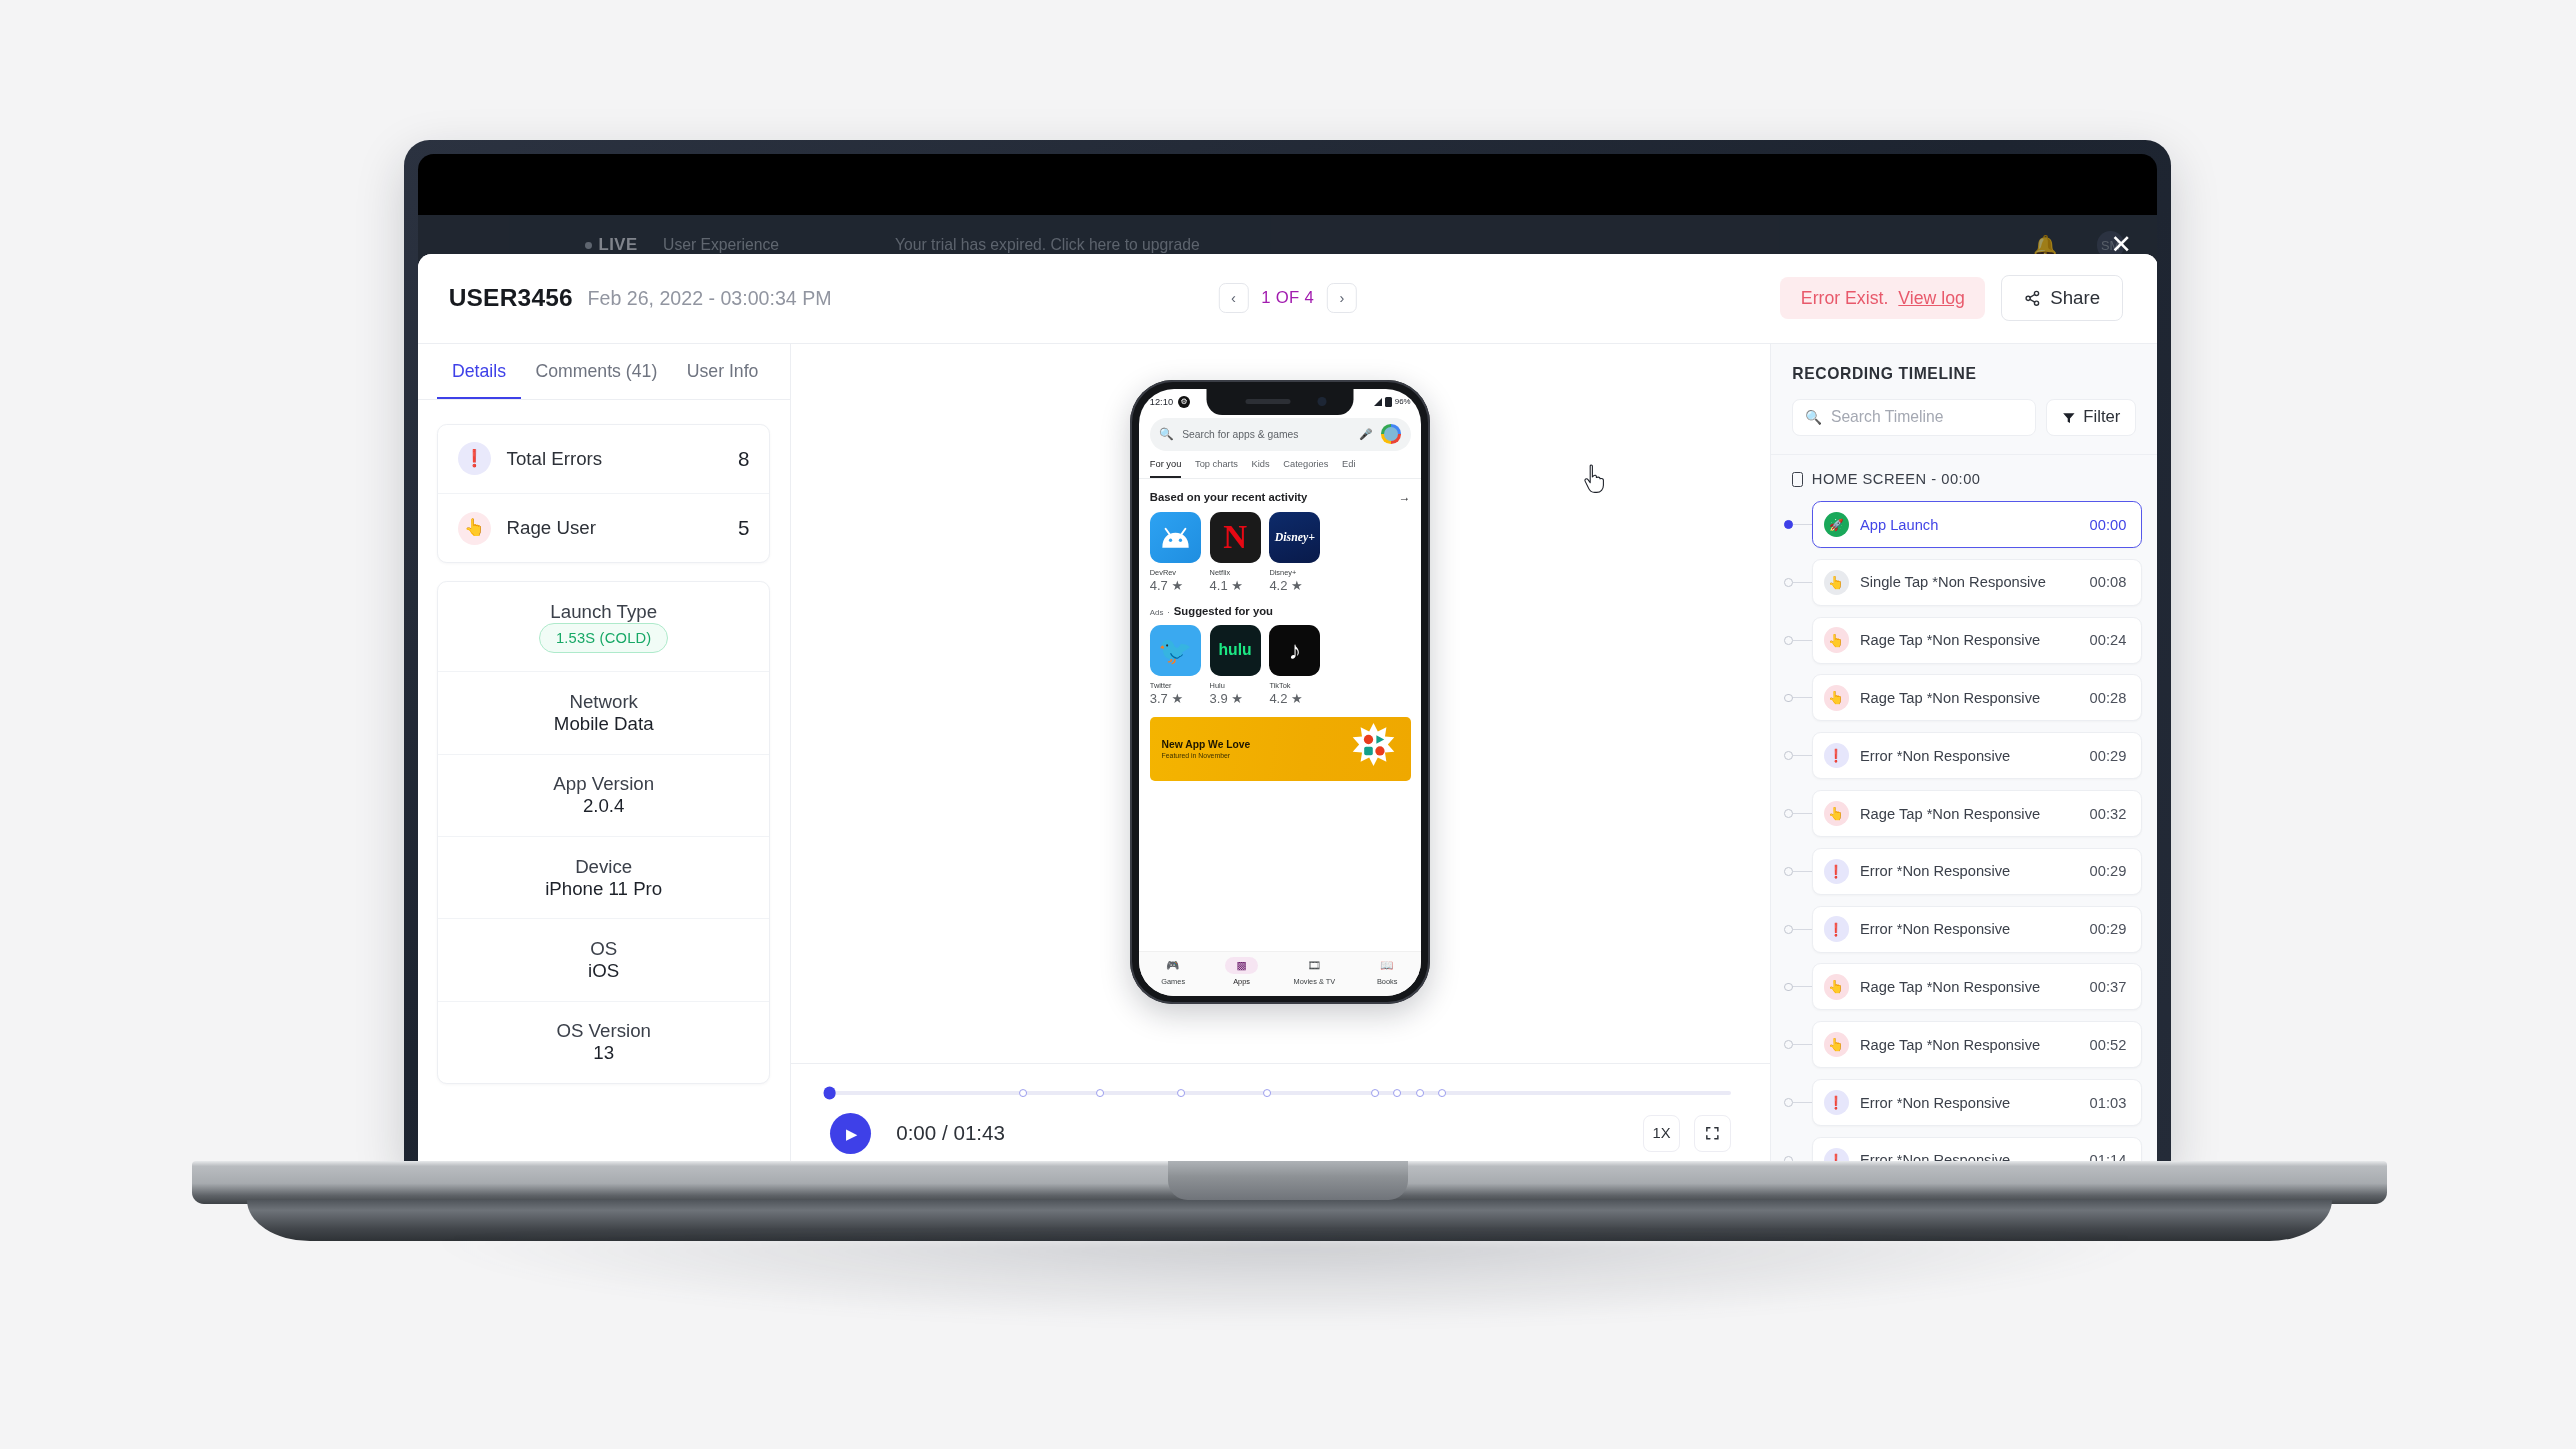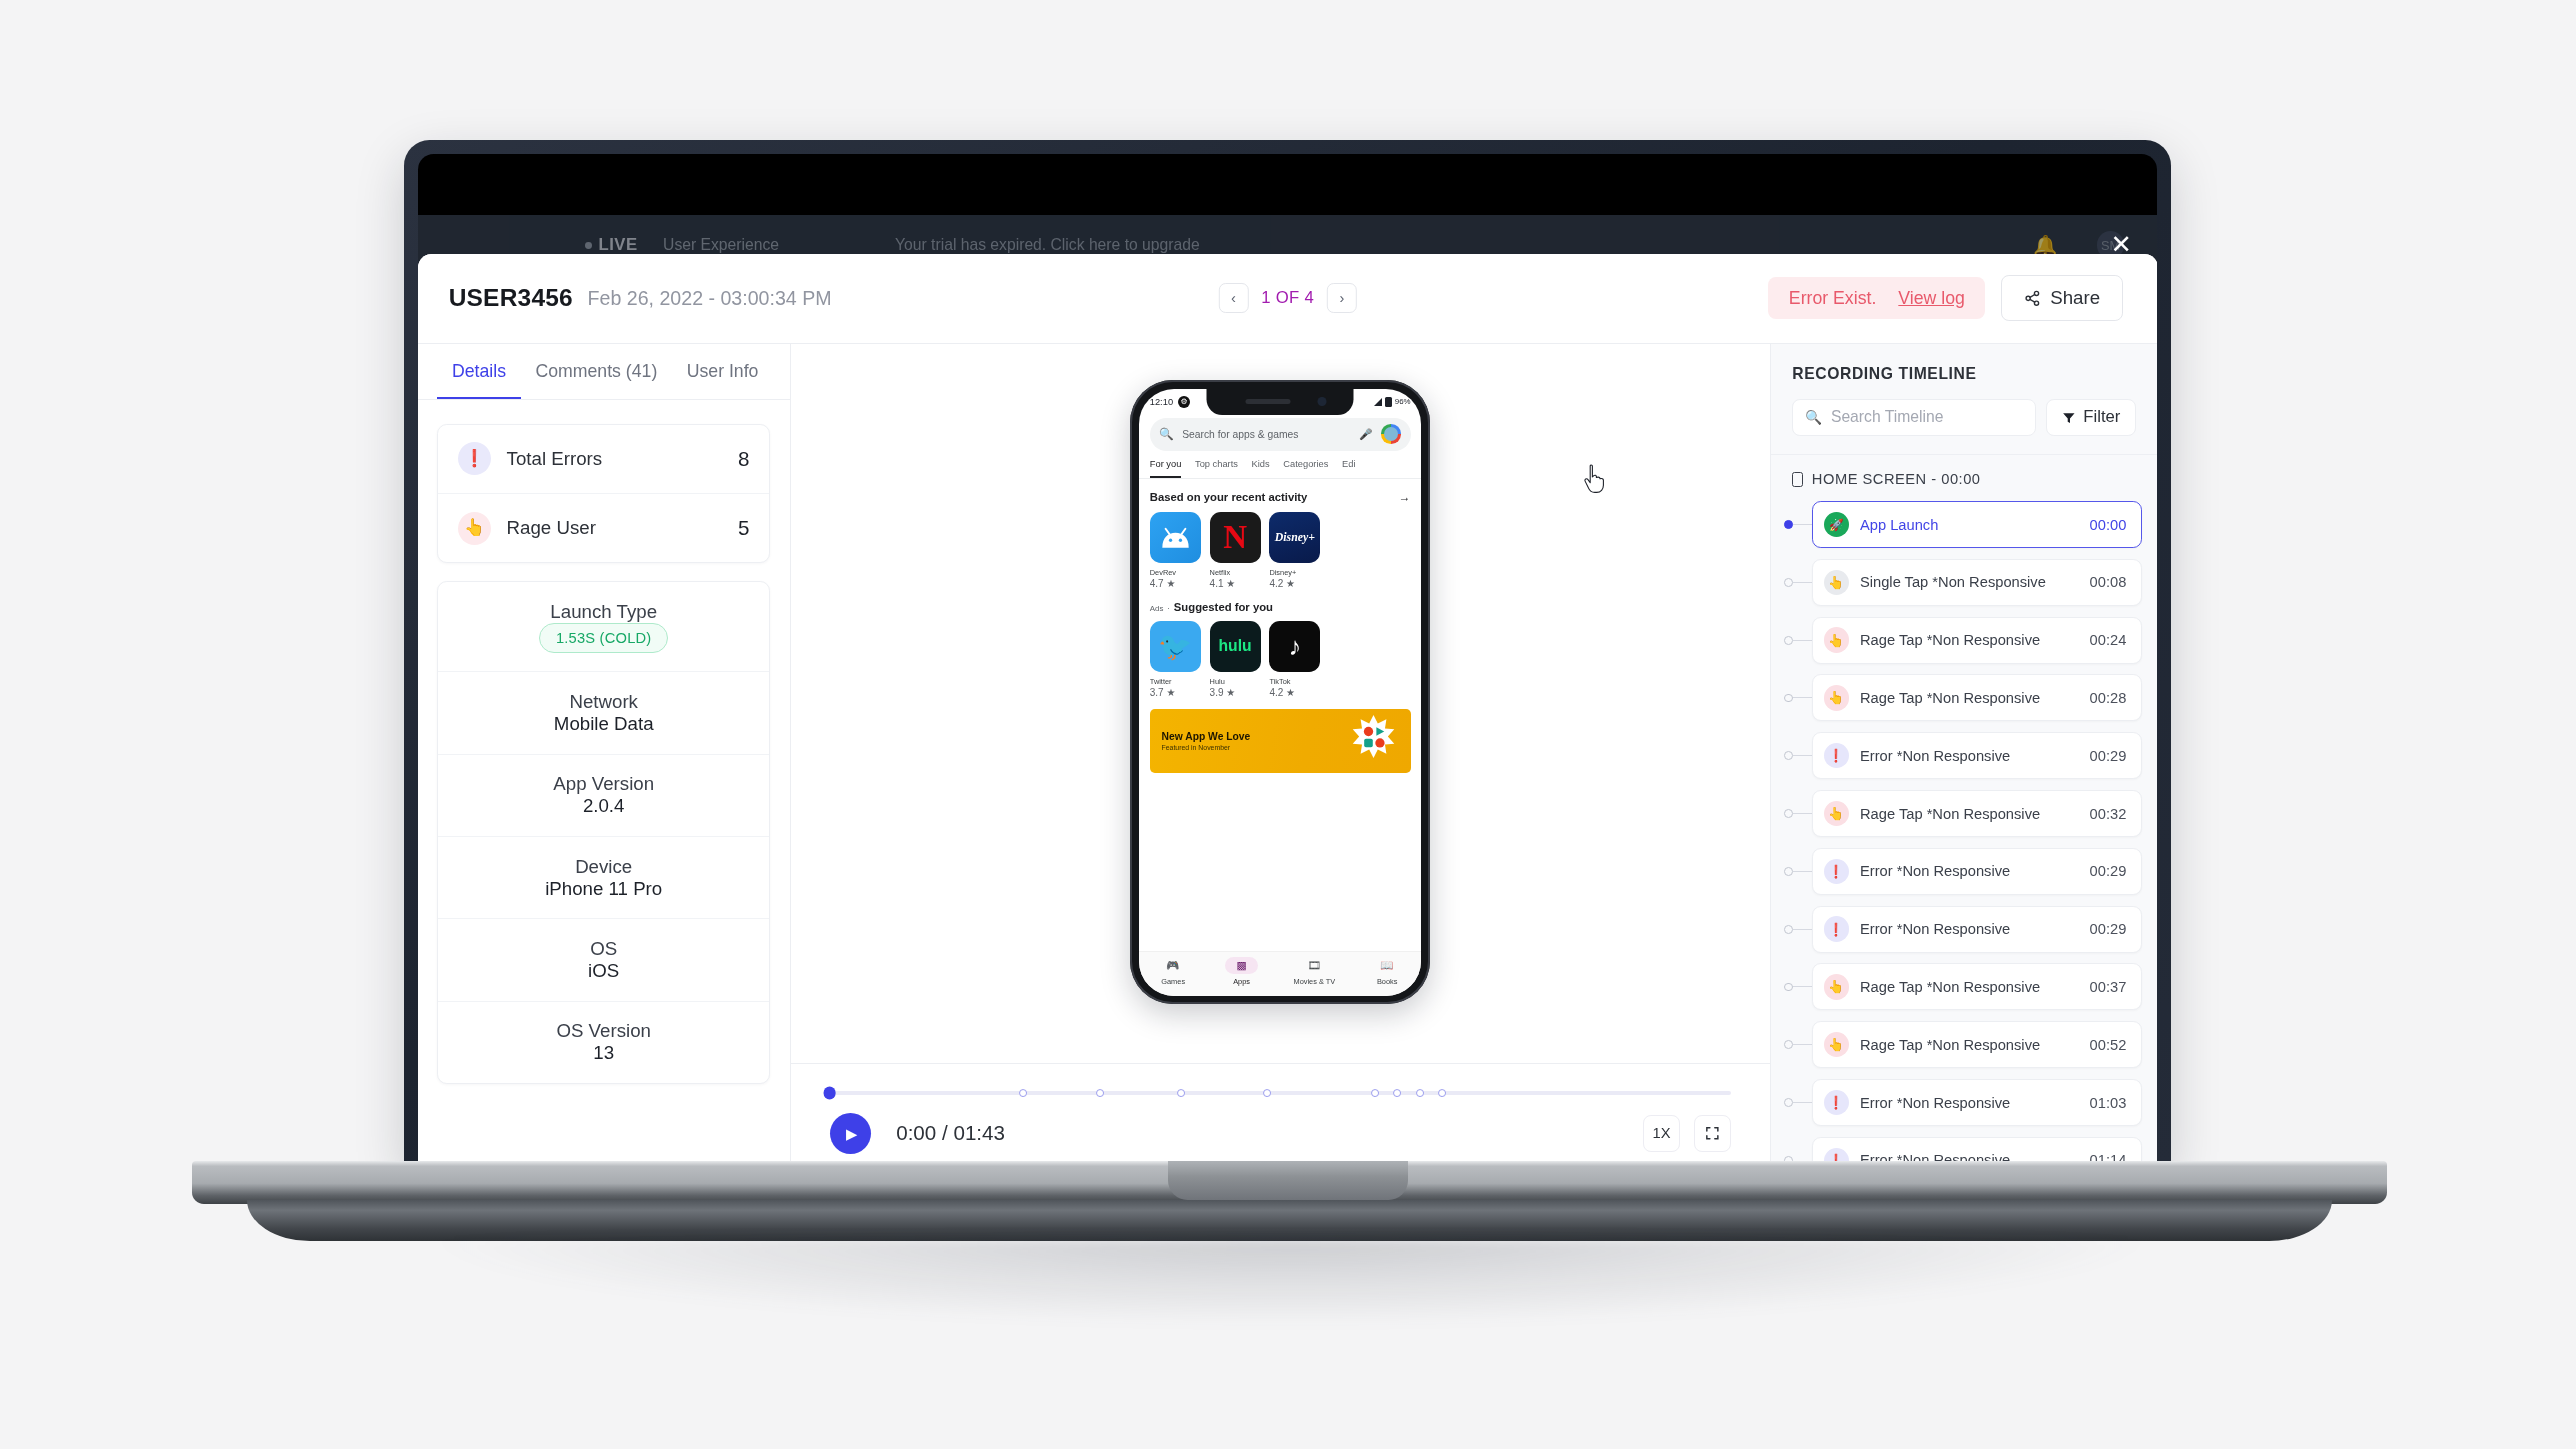--- a/index.html
+++ b/index.html
@@ -117,21 +117,21 @@
     width: 30px; height: 30px; border-radius: 6.9px;
     border: 1px solid #e4e6eb; background: #fff;
     display: flex; align-items: center; justify-content: center;
     color: #5c6270; font-size: 14.7px; cursor: pointer;
   }
   #pager-label { font-size: 16.7px; color: #a21caf; letter-spacing: 0.3px; }
   #header-right { margin-left: auto; display: flex; align-items: center; gap: 15.7px; }
   #error-banner {
     background: #fdecee; border-radius: 7.9px;
     padding: 10.8px 20.6px; font-size: 17.7px; color: #e8596b;
-    display: flex; gap: 22px; cursor: pointer;
+    display: flex; gap: 10px; cursor: pointer;
   }
   #error-banner .view-log { text-decoration: underline; color: #e8596b; }
   #share-button {
     border: 1px solid #e4e6eb; border-radius: 7.9px; background: #fff;
     padding: 10.8px 21.6px; font-size: 18.7px; color: #2d3138;
     display: flex; align-items: center; gap: 9.8px; cursor: pointer;
   }
 
   
   #modal-body { flex: 1; display: flex; min-height: 0; }
@@ -257,21 +257,21 @@
   }
   .play-section-title .arrow { margin-left: auto; font-size: 11.8px; color: #202124; }
   .play-ads-title { display: flex; align-items: baseline; gap: 3.9px; padding: 11.8px 10.8px 7.9px; }
   .play-ads-title .ads { font-size: 7.9px; color: #5f6368; }
   .play-ads-title .t { font-size: 11.3px; font-weight: 700; color: #202124; }
 
   .app-row { display: flex; gap: 8.8px; padding: 0 10.8px; }
   .app-tile { width: 51px; flex: 0 0 51px; }
   .app-ico { width: 51px; height: 51px; border-radius: 10.8px; overflow: hidden; position: relative; }
   .app-name { font-size: 7.4px; color: #3c4043; margin-top: 5px; white-space: nowrap; overflow: hidden; }
-  .app-rating { font-size: 10px; color: #5f6368; margin-top: 1px; }
+  .app-rating { font-size: 13px; color: #5f6368; margin-top: 1px; }
 
   .ico-devrev { background: linear-gradient(135deg,#2da2f2,#1f8ee0); display:flex; align-items:center; justify-content:center; }
   .ico-netflix { background: #1a1a1a; display:flex; align-items:center; justify-content:center; color:#e50914; font-size:33px; font-weight:700; font-family:"Liberation Serif", serif; line-height:1; }
   .ico-disney { background: linear-gradient(160deg,#0d2b6b,#091a4a); display:flex; align-items:center; justify-content:center; color:#fff; font-size:11.8px; font-style:italic; font-weight:700; font-family:"Liberation Serif", serif; }
   .ico-twitter { background: #3aa9f0; display:flex; align-items:center; justify-content:center; color:#fff; font-size:27.5px; }
   .ico-hulu { background: #0b1b1d; display:flex; align-items:center; justify-content:center; color:#1ce783; font-size:15.7px; font-weight:700; }
   .ico-tiktok { background: #0a0a0a; display:flex; align-items:center; justify-content:center; color:#fff; font-size:25.5px; font-weight:700; }
 
   #play-banner {
     margin: 11.8px 10.8px 0; height: 64px; border-radius: 4.9px;

